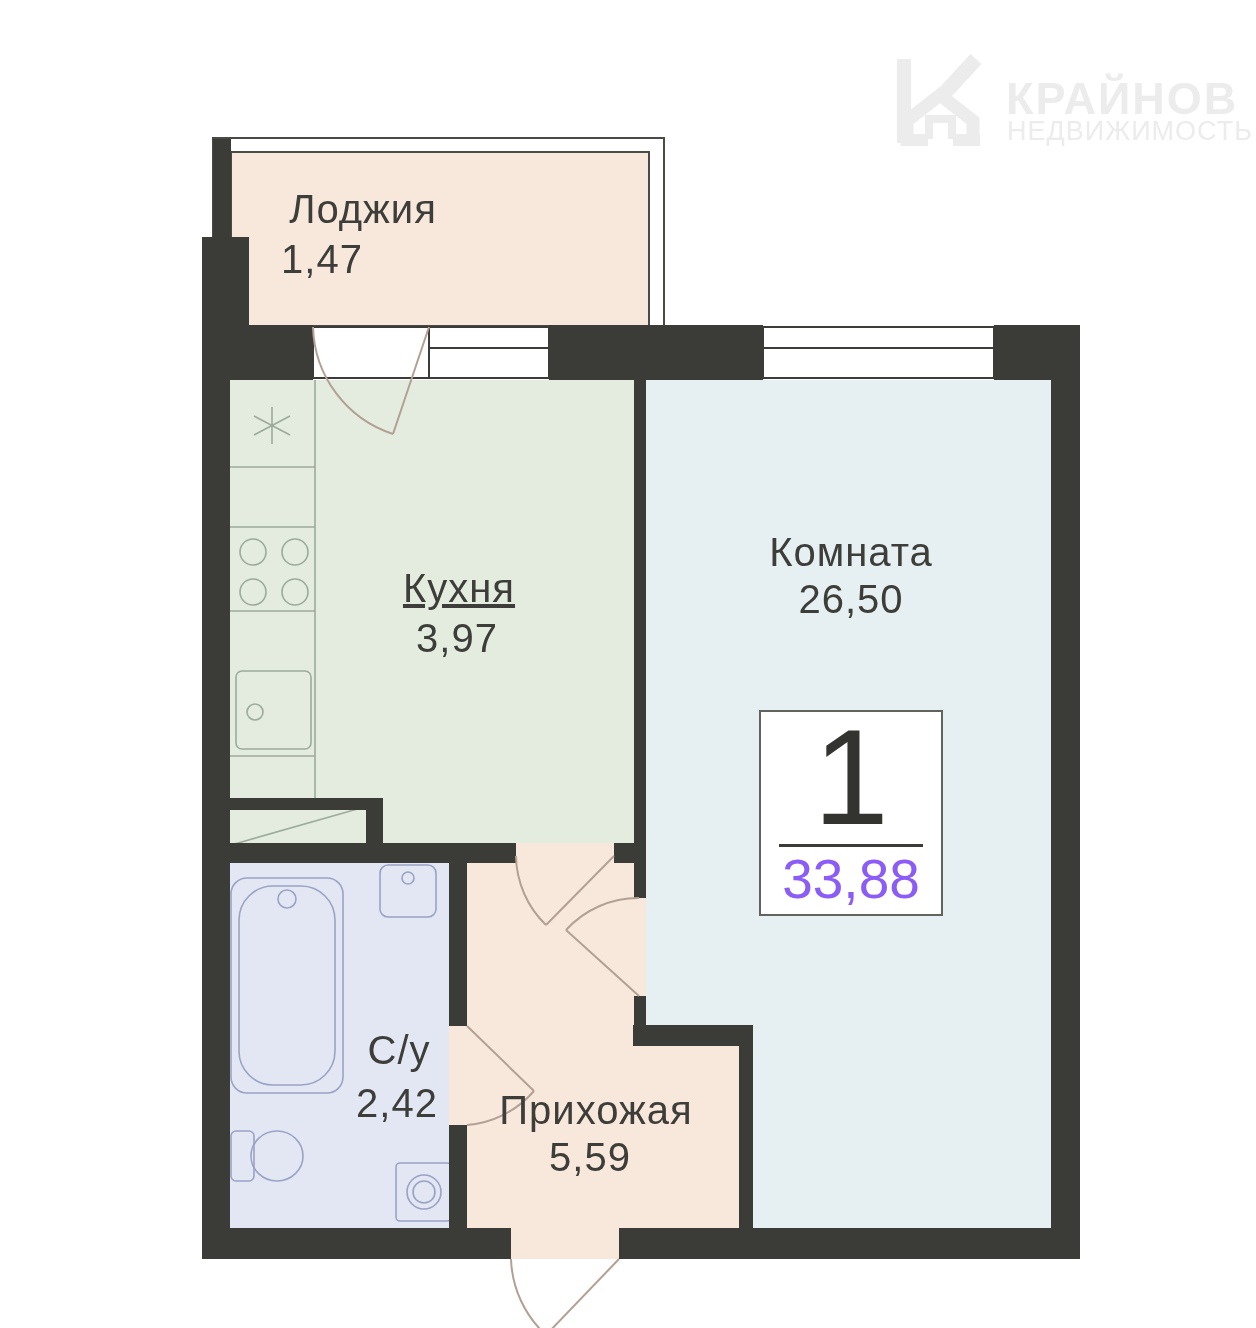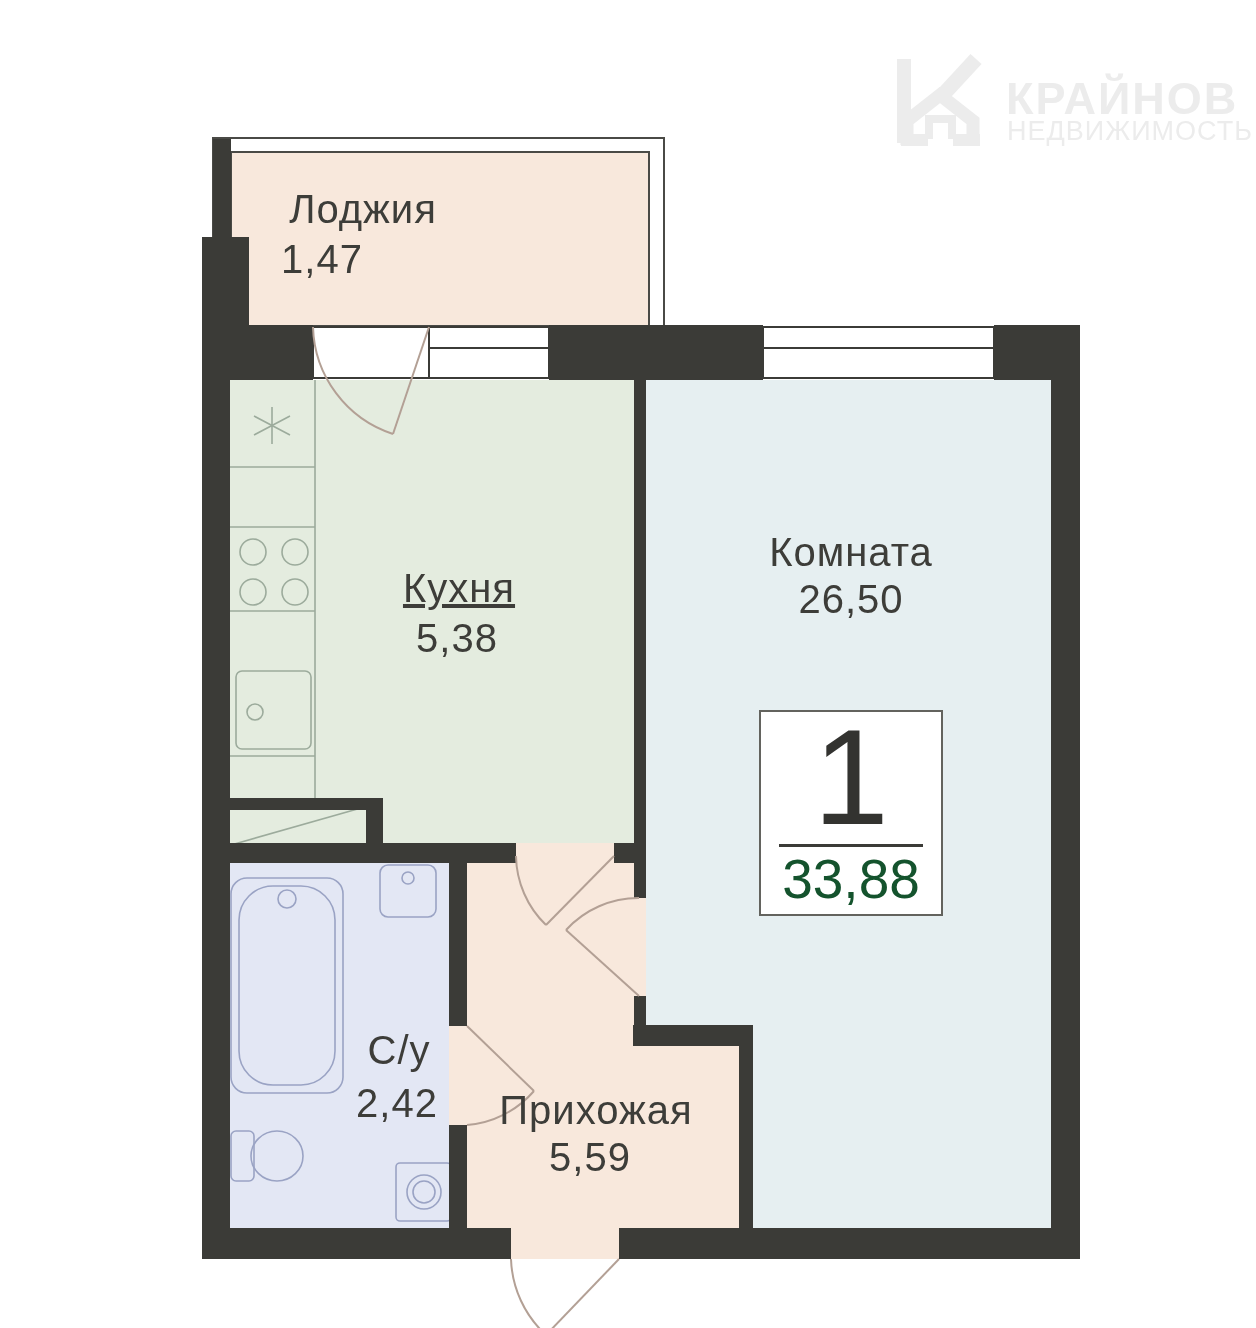--- a/index.html
+++ b/index.html
@@ -6,21 +6,21 @@
   body{width:1256px;height:1328px;position:relative;font-family:"Liberation Sans",sans-serif;}
   .stage{position:absolute;left:6px;top:0;width:1256px;height:1328px;overflow:hidden;margin-top:33px;}
   .plan-svg{position:absolute;left:0;top:0;}
   .room-label{position:absolute;transform:translateX(-50%);color:#3d3d39;font-size:40px;
               letter-spacing:1px;line-height:1;white-space:nowrap;font-weight:400;}
   .info-box{position:absolute;left:753px;top:677px;width:184px;height:206px;background:#ffffff;
             border:2px solid #63635e;box-sizing:border-box;display:flex;flex-direction:column;
             align-items:center;justify-content:flex-start;}
   .info-rooms{font-size:136px;line-height:0.93;color:#333330;margin-top:2px;}
   .info-divider{width:144px;border-top:3px solid #3b3b37;margin:4px auto 5px;}
-  .info-area{font-size:55px;color:#14532d;line-height:1;}
+  .info-area{font-size:55px;color:#8b5cf6;line-height:1;}
   .logo{position:absolute;left:886px;top:18px;width:352px;height:100px;}
   .logo-icon{position:absolute;left:0;top:0;}
   .logo-name{position:absolute;left:114px;top:22px;font-size:45px;letter-spacing:2px;
              color:#ececec;font-weight:700;white-space:nowrap;}
   .logo-sub{position:absolute;left:115px;top:65px;font-size:27px;letter-spacing:1px;
             color:#ececec;font-weight:400;white-space:nowrap;}
 </style>
 </head>
 <body>
 
@@ -137,21 +137,21 @@
         <path d="M613,1226 L540,1302"></path>
         <path d="M505,1226 A108,108 0 0 0 540,1302"></path>
       </g>
     </g>
   </svg>
 
   <div class="room-label" style="left:357px;top:156px;">Лоджия</div>
   <div class="room-label" style="left:316px;top:206px;">1,47</div>
 
   <div class="room-label" style="left:453px;top:535px;text-decoration:underline;">Кухня</div>
-  <div class="room-label" style="left:451px;top:585px;">5,38</div>
+  <div class="room-label" style="left:451px;top:585px;">3,97</div>
 
   <div class="room-label" style="left:845px;top:499px;">Комната</div>
   <div class="room-label" style="left:845px;top:546px;">26,50</div>
 
   <div class="room-label" style="left:393px;top:997px;">С/у</div>
   <div class="room-label" style="left:391px;top:1050px;">2,42</div>
 
   <div class="room-label" style="left:590px;top:1057px;text-align:right;">Прихожая</div>
   <div class="room-label" style="left:584px;top:1104px;">5,59</div>
 

